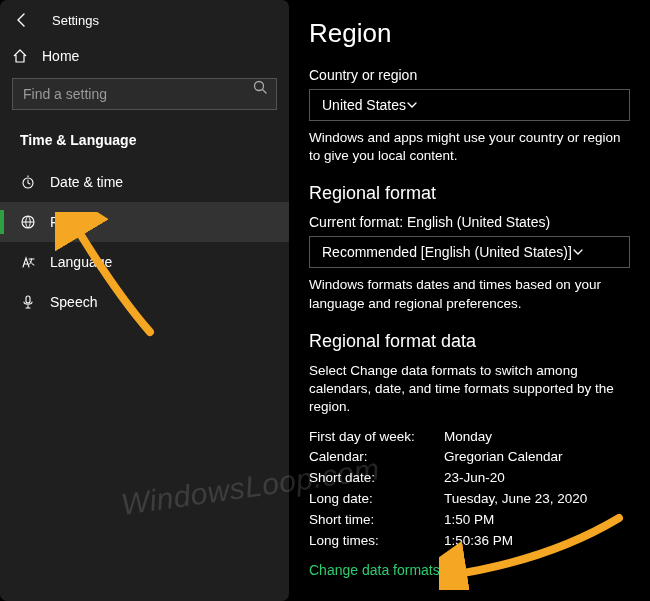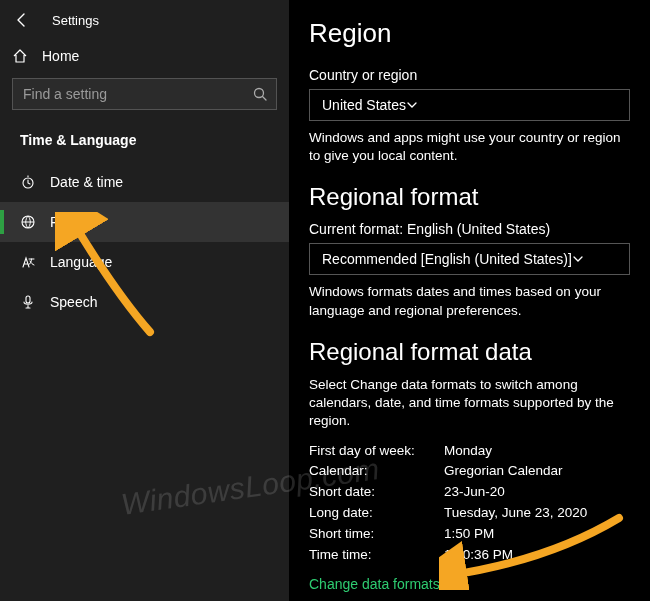--- a/index.html
+++ b/index.html
@@ -11,20 +11,21 @@
     font-size: 14px;
     display: flex;
   }
   .sidebar {
     width: 289px;
     height: 601px;
     background: #1f1f1f;
     display: flex;
     flex-direction: column;
     position: relative;
+    border-radius: 7px;
   }
   .main {
     width: 361px;
     height: 601px;
     background: #000;
     padding: 18px 20px 0 20px;
     overflow: hidden;
     position: relative;
   }
   .header-row {
@@ -38,21 +39,21 @@
   .home-row {
     display: flex; align-items: center;
     padding: 12px 0 10px 12px; gap: 14px; cursor:pointer;
   }
   .home-row .icon { width:16px; height:16px; display:flex; align-items:center; justify-content:center;}
   .search-box {
     margin: 4px 12px 12px 12px;
     border: 1px solid #535353;
     background: #2b2b2b;
     height: 32px;
-    display: flex; align-items: center;
+    display: flex; 
     padding: 0 8px 0 10px;
   }
   .search-box input {
     flex: 1;
     background: transparent; border: none; outline: none;
     color: #ccc; font-size: 14px;
     font-family: inherit;
   }
   .search-box input::placeholder { color: #9a9a9a; }
   .search-box .icon { width:16px; height:16px; }
@@ -78,21 +79,21 @@
     content:"";
     position:absolute;
     left:0; top:8px; bottom:8px; width:4px;
     background:#2ea043;
   }
   .nav-label { font-size: 14px; color:#fff; }
 
   
   .page-title { font-size: 26px; font-weight: 350; margin-bottom: 18px; }
   .field-label { font-size: 14px; margin-bottom: 6px; }
-  .section-title { font-size: 24px; font-weight: 400; margin: 18px 0 10px 0; }
+  .section-title { font-size: 18px; font-weight: 400; margin: 18px 0 10px 0; }
   .select {
     border:1px solid #555;
     background:#000;
     height:32px;
     display:flex; align-items:center; 
     padding:0 10px 0 12px;
     font-size:14px;
     color:#fff;
     cursor:pointer;
     margin-bottom:8px;
@@ -248,21 +249,21 @@
     </div>
   <div class="kv">
       <span class="k">Long date:</span>
       <span>Tuesday, June 23, 2020</span>
     </div>
   <div class="kv">
       <span class="k">Short time:</span>
       <span>1:50 PM</span>
     </div>
   <div class="kv">
-      <span class="k">Time time:</span>
+      <span class="k">Long times:</span>
       <span>1:50:36 PM</span>
     </div>
 
   <span class="link">Change data formats</span>
 
   
   <svg class="annot-arrow" style="left:150px; top:500px;" width="190" height="90" viewBox="0 0 190 90">
     <defs>
         <marker id="ah2" markerWidth="8" markerHeight="8" refX="2" refY="4" orient="auto">
           <path d="M0 0 L8 4 L0 8 Z" fill="#f5a623"></path>

